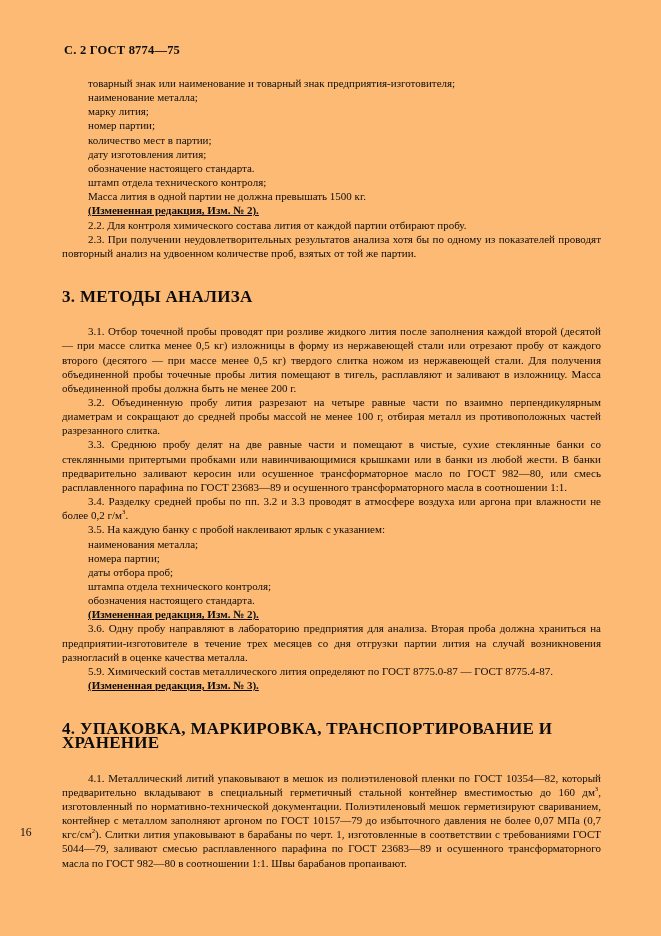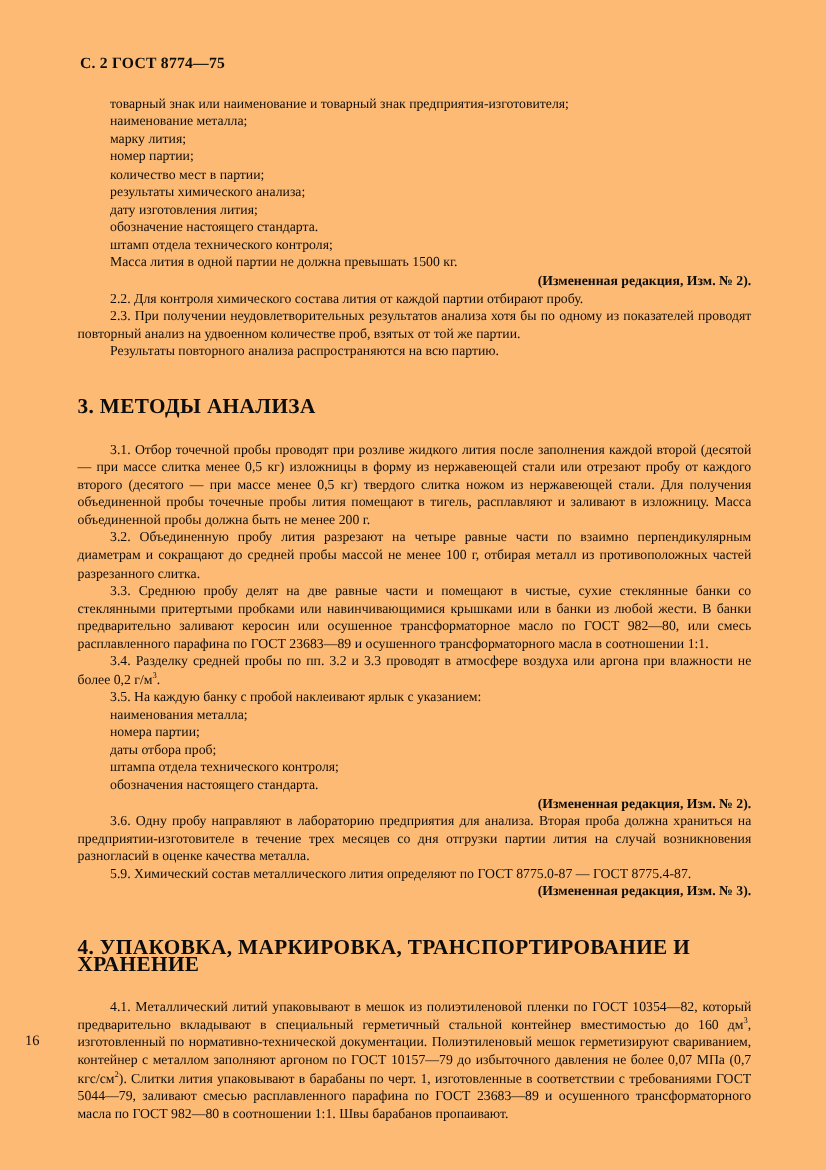--- a/index.html
+++ b/index.html
@@ -51,21 +51,22 @@
   .ind {
     text-indent: 26px;
   }
   .listitem {
     padding-left: 26px;
     text-align: left;
   }
   .bold {
     font-weight: bold;
     padding-left: 26px;
-    text-align: right;
+    text-align: left;
+    text-decoration: underline;
   }
   .section-title {
     text-align: left;
     font-weight: bold;
     font-size: 17px;
     letter-spacing: 0.3px;
     line-height: 14.15px;
   }
   .gap-md { height: 20px; }
   .gap-xl { height: 30px; }
@@ -90,31 +91,29 @@
 
   <div class="page-header">С. 2 ГОСТ 8774—75</div>
 
   <div class="content">
 
     <div class="line listitem">товарный знак или наименование и товарный знак предприятия-изготовителя;</div>
     <div class="line listitem">наименование металла;</div>
     <div class="line listitem">марку лития;</div>
     <div class="line listitem">номер партии;</div>
     <div class="line listitem">количество мест в партии;</div>
-    <div class="line listitem">результаты химического анализа;</div>
     <div class="line listitem">дату изготовления лития;</div>
     <div class="line listitem">обозначение настоящего стандарта.</div>
     <div class="line listitem">штамп отдела технического контроля;</div>
 
     <div class="line listitem">Масса лития в одной партии не должна превышать 1500 кг.</div>
     <div class="line bold">(Измененная редакция, Изм. № 2).</div>
 
     <p class="just ind">2.2.  Для контроля химического состава лития от каждой партии отбирают пробу.</p>
     <p class="just ind">2.3.  При получении неудовлетворительных результатов анализа хотя бы по одному из показателей проводят повторный анализ на удвоенном количестве проб, взятых от той же партии.</p>
-    <p class="just ind">Результаты повторного анализа распространяются на всю партию.</p>
 
     <div class="gap-xl"></div>
 
     <div class="section-title">3.  МЕТОДЫ АНАЛИЗА</div>
 
     <div class="gap-md"></div>
 
     <p class="just ind">3.1.  Отбор точечной пробы проводят при розливе жидкого лития после заполнения каждой второй (десятой — при массе слитка менее 0,5 кг) изложницы в форму из нержавеющей стали или отрезают пробу от каждого второго (десятого — при массе менее 0,5 кг) твердого слитка ножом из нержавеющей стали. Для получения объединенной пробы точечные пробы лития помещают в тигель, расплавляют и заливают в изложницу. Масса объединенной пробы должна быть не менее 200 г.</p>
     <p class="just ind">3.2.  Объединенную пробу лития разрезают на четыре равные части по взаимно перпендикулярным диаметрам и сокращают до средней пробы массой не менее 100 г, отбирая металл из противоположных частей разрезанного слитка.</p>
     <p class="just ind">3.3.  Среднюю пробу делят на две равные части и помещают в чистые, сухие стеклянные банки со стеклянными притертыми пробками или навинчивающимися крышками или в банки из любой жести. В банки предварительно заливают керосин или осушенное трансформаторное масло по ГОСТ 982—80, или смесь расплавленного парафина по ГОСТ 23683—89 и осушенного трансформаторного масла в соотношении 1:1.</p>

